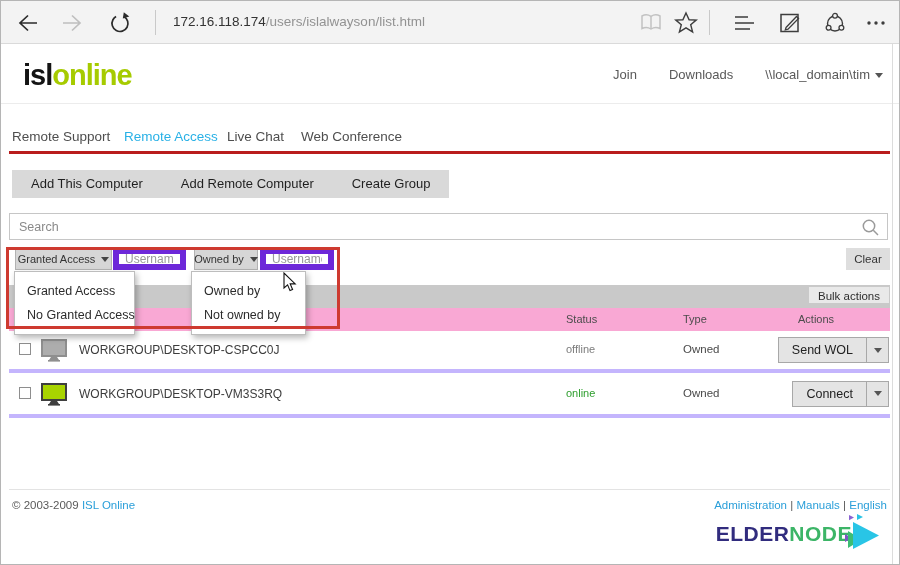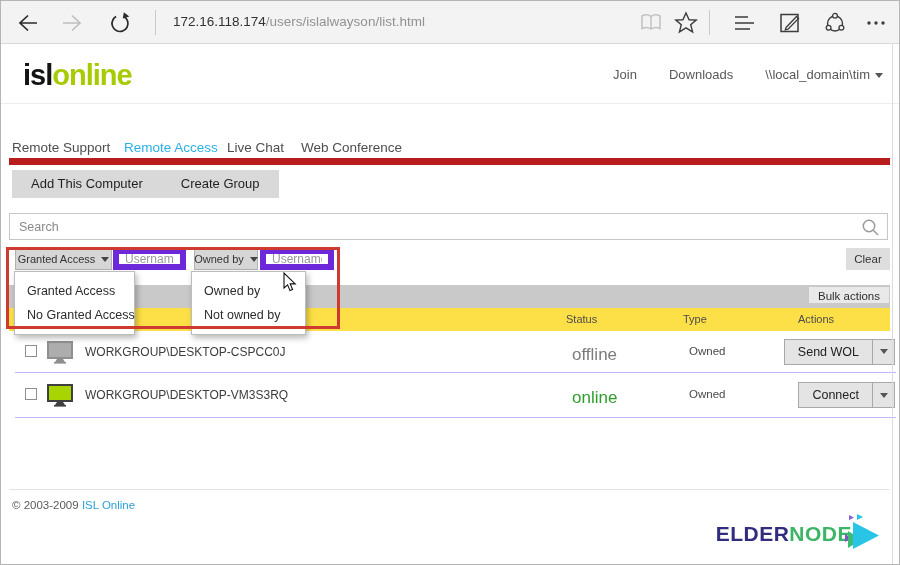--- a/index.html
+++ b/index.html
@@ -16,21 +16,21 @@
   
   .site-header { position:absolute; top:44px; left:0; right:0; height:59px; background:#fff; border-bottom:1px solid #ececec; }
   .logo { position:absolute; left:22px; top:14px; font-size:29px; font-weight:bold; letter-spacing:-1px; }
   .logo .isl { color:#141414; }
   .logo .online { color:#a6cb00; }
   .user-nav { position:absolute; right:16px; top:22px; display:flex; gap:32px; font-size:13px; color:#595959; }
   .user-nav span { cursor:pointer; white-space:nowrap; }
   .caret-dn { display:inline-block; width:0; height:0; border-left:4px solid transparent; border-right:4px solid transparent; border-top:5px solid #555; margin-left:5px; vertical-align:middle; }
 
   
-  .tabs { position:absolute; top:133px; left:8px; right:9px; height:31px; border-bottom:7px solid #b91c1c; }
+  .tabs { position:absolute; top:122px; left:8px; right:9px; height:31px; border-bottom:3px solid #b91c1c; }
   .tab { position:absolute; top:6px; font-size:13.5px; color:#4e4e4e; cursor:pointer; white-space:nowrap; }
   .tab.active { color:#29b1e6; }
   #tab-rs { left:3px; } #tab-ra { left:115px; } #tab-lc { left:218px; } #tab-wc { left:292px; }
 
   
   .action-buttons { position:absolute; top:169px; left:11px; display:flex; }
   .gray-btn { height:28px; line-height:28px; padding:0 19px; background:#d9d9d9; color:#1f1f1f; font-size:13px; cursor:pointer; white-space:nowrap; }
 
   
   .search-box { position:absolute; top:212px; left:8px; width:879px; height:27px; border:1px solid #c6c6c6; background:#fff; }
@@ -45,34 +45,34 @@
   .filter-btn .caret-dn { margin-left:0; border-top-color:#444; }
   .flt-input { position:absolute; top:247px; height:22px; border:6px solid #6d28d9; font-size:12px; color:#444; padding:0 6px; font-family:inherit; outline:none; }
   .flt-input::placeholder { color:#999; }
   #username1 { left:112px; width:73px; }
   #username2 { left:259px; width:74px; }
   #clear-btn { position:absolute; top:247px; left:845px; width:44px; height:22px; background:#dedede; border:none; font-size:11.5px; color:#333; display:flex; align-items:center; justify-content:center; cursor:pointer; }
 
   
   .bulk-bar { position:absolute; top:284px; left:8px; width:881px; height:23px; background:#c9c9c9; }
   .bulk-chip { position:absolute; right:1px; top:2px; height:16px; line-height:19px; padding:0 9px; background:#e9e9e9; font-size:11.5px; color:#2e2e2e; cursor:pointer; }
-  .thead { position:absolute; top:307px; left:8px; width:881px; height:23px; background:#fde047; font-size:11px; color:#4c4c4c; }
+  .thead { position:absolute; top:307px; left:8px; width:881px; height:23px; background:#f9a8d4; font-size:11px; color:#4c4c4c; }
   .thead span { position:absolute; top:5px; }
   .th-desc { left:65px; } .th-status { left:557px; } .th-type { left:674px; } .th-actions { left:789px; }
   .checkbox { position:absolute; width:12px; height:12px; border:1px solid #8e8e8e; background:#fff; cursor:pointer; }
   .thead .checkbox { left:10px; top:5px; }
 
   
-  .row { position:absolute; left:14px; width:881px; border-bottom:1px solid #c4b5fd; }
+  .row { position:absolute; left:8px; width:881px; border-bottom:4px solid #c4b5fd; }
   #row1 { top:330px; height:42px; }
   #row2 { top:372px; height:45px; }
   .row .checkbox { left:10px; top:50%; margin-top:-7px; }
   .row .monitor { position:absolute; left:31px; top:50%; margin-top:-12px; }
   .row .cname { position:absolute; left:70px; top:50%; margin-top:-7px; font-size:12px; color:#3c3c3c; white-space:nowrap; }
-  .row .status { position:absolute; left:557px; top:50%; margin-top:-7px; font-size:17px;text-align:right; }
+  .row .status { position:absolute; left:557px; top:50%; margin-top:-7px; font-size:11px;text-align:right; }
   .status-offline { color:#7c7c7c; } .status-online { color:#2e9e2e; }
   .row .ctype { position:absolute; left:674px; top:50%; margin-top:-7px; font-size:11.5px; color:#4a4a4a; }
   .split-btn { position:absolute; right:1px; top:50%; margin-top:-13px; height:26px; display:flex; border:1px solid #a8a8a8; background:#e4e4e4; cursor:pointer;text-align:center; }
   .split-main { padding:0 13px; font-size:12.5px; color:#222; display:flex; align-items:center; white-space:nowrap; }
   .split-caret { width:22px; border-left:1px solid #a8a8a8; display:flex; align-items:center; justify-content:center; }
 
   
   .menu { position:absolute; background:#fff; border:1px solid #bdbdbd; box-shadow:2px 3px 6px rgba(0,0,0,.28); z-index:5; padding:7px 0; }
   #granted-menu { left:13px; top:270px; width:121px; }
   #owned-menu { left:190px; top:270px; width:115px; }
@@ -153,20 +153,21 @@
 
   <div class="tabs">
     <span class="tab" id="tab-rs">Remote Support</span>
     <span class="tab active" id="tab-ra">Remote Access</span>
     <span class="tab" id="tab-lc">Live Chat</span>
     <span class="tab" id="tab-wc">Web Conference</span>
   </div>
 
   <div class="action-buttons">
     <div class="gray-btn">Add This Computer</div>
+    <div class="gray-btn">Add Remote Computer</div>
     <div class="gray-btn">Create Group</div>
   </div>
 
   <div class="search-box">
     <input type="text" placeholder="Search" style="">
     <svg class="search-ic" width="19" height="19" viewBox="0 0 19 19">
         <circle cx="8" cy="8" r="5.7" fill="none" stroke="#9a9a9a" stroke-width="1.5"></circle>
         <line x1="12.3" y1="12.3" x2="17" y2="17" stroke="#9a9a9a" stroke-width="1.5"></line>
       </svg>
   </div>
@@ -244,20 +245,27 @@
 
   <div id="red-rect"></div>
   <svg id="cursor" width="15" height="21" viewBox="0 0 15 21">
       <polygon points="1,1 1,16 4.6,12.9 7,18.6 9.6,17.5 7.2,11.9 12.2,11.9" fill="#fff" stroke="#111" stroke-width="1.1"></polygon>
     </svg>
 
   <div class="page-edge"></div>
 
   <div class="footer">
     <span class="copyright"><span>© 2003-2009</span> <span class="flink">ISL Online</span></span>
+    <span class="footer-links">
+      <span class="flink">Administration</span>
+      <span>|</span>
+      <span class="flink">Manuals</span>
+      <span>|</span>
+      <span class="flink">English</span>
+    </span>
   </div>
 
   <div class="eldernode">
     <span class="en-text"><span class="en-elder">elder</span><span class="en-node">node</span></span>
     <svg class="en-tri" width="36" height="38" viewBox="0 0 36 38">
       <polygon points="4,1 9,3.6 4,6.2" fill="#8a63d2"></polygon>
       <polygon points="12,0 18,3 12,6" fill="#29c5e6"></polygon>
       <polygon points="0,20 7,24 0,28" fill="#7e57c2"></polygon>
       <polygon points="3,17 17,25.5 3,34" fill="#3dbd74"></polygon>
       <polygon points="8,8 34,21.5 8,35" fill="#29c5e6"></polygon>

